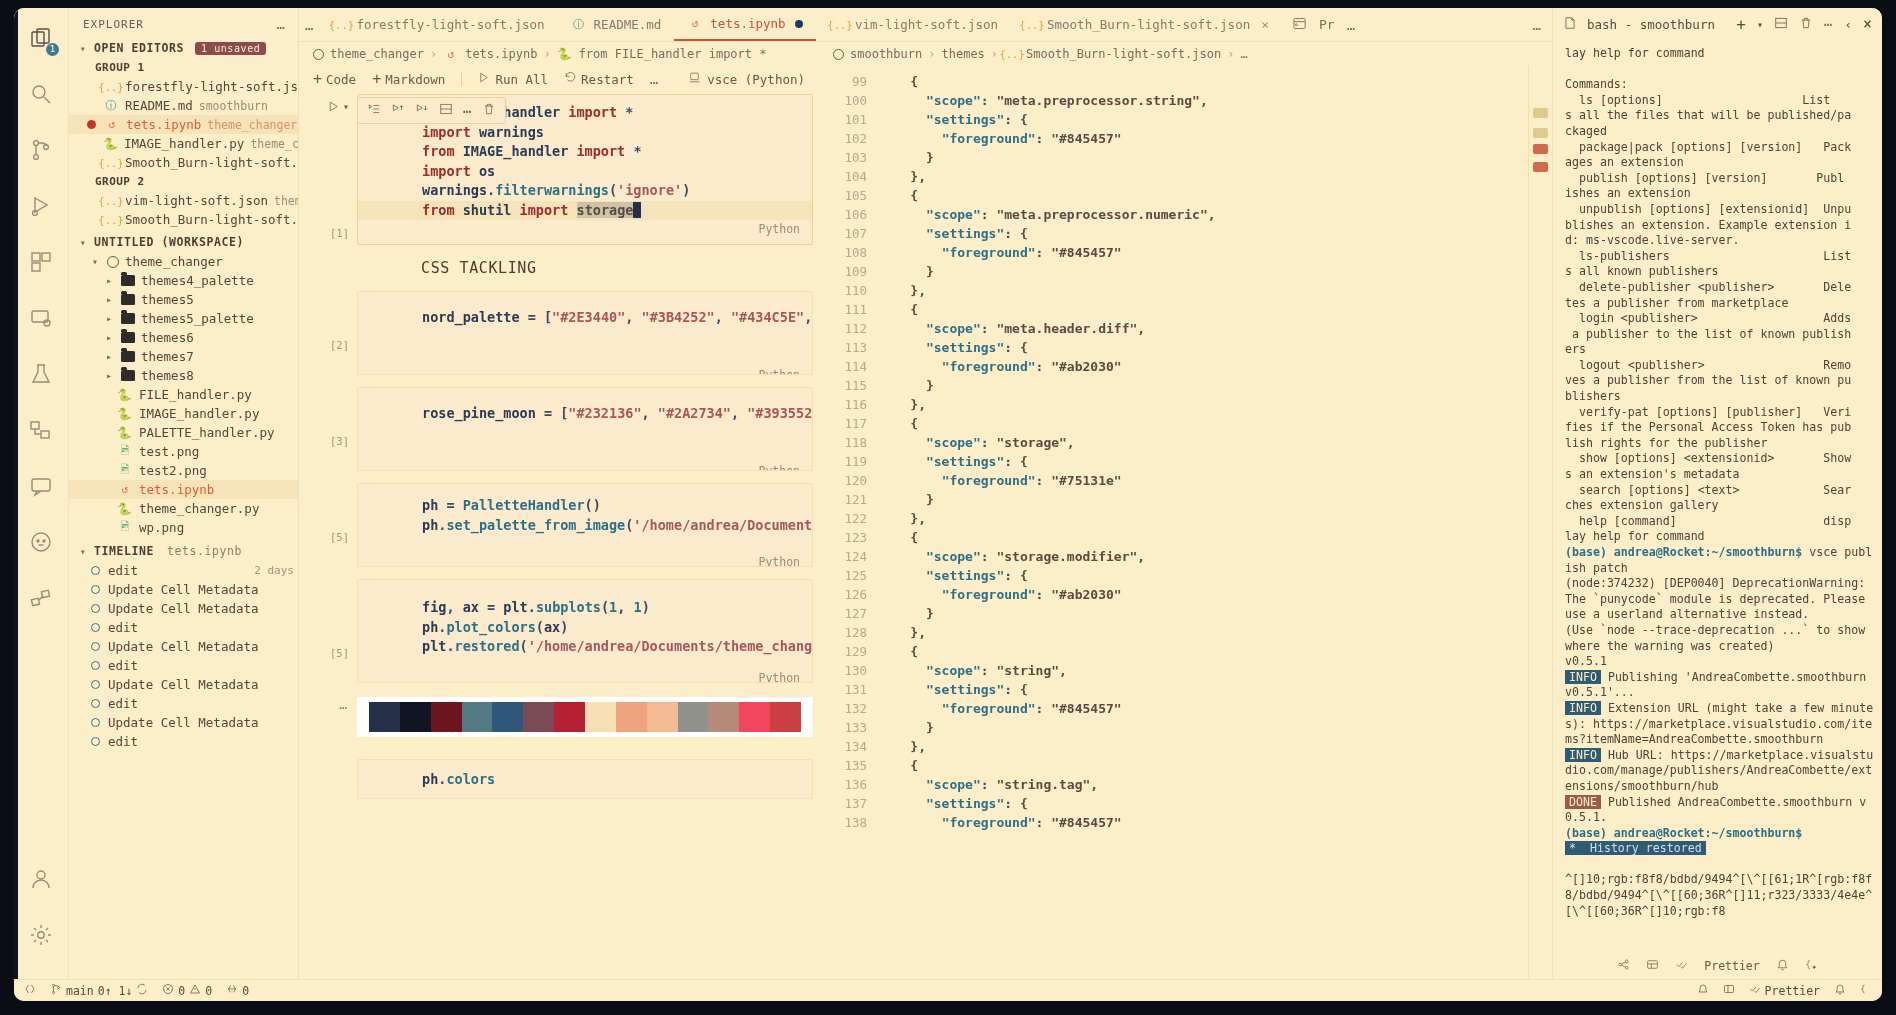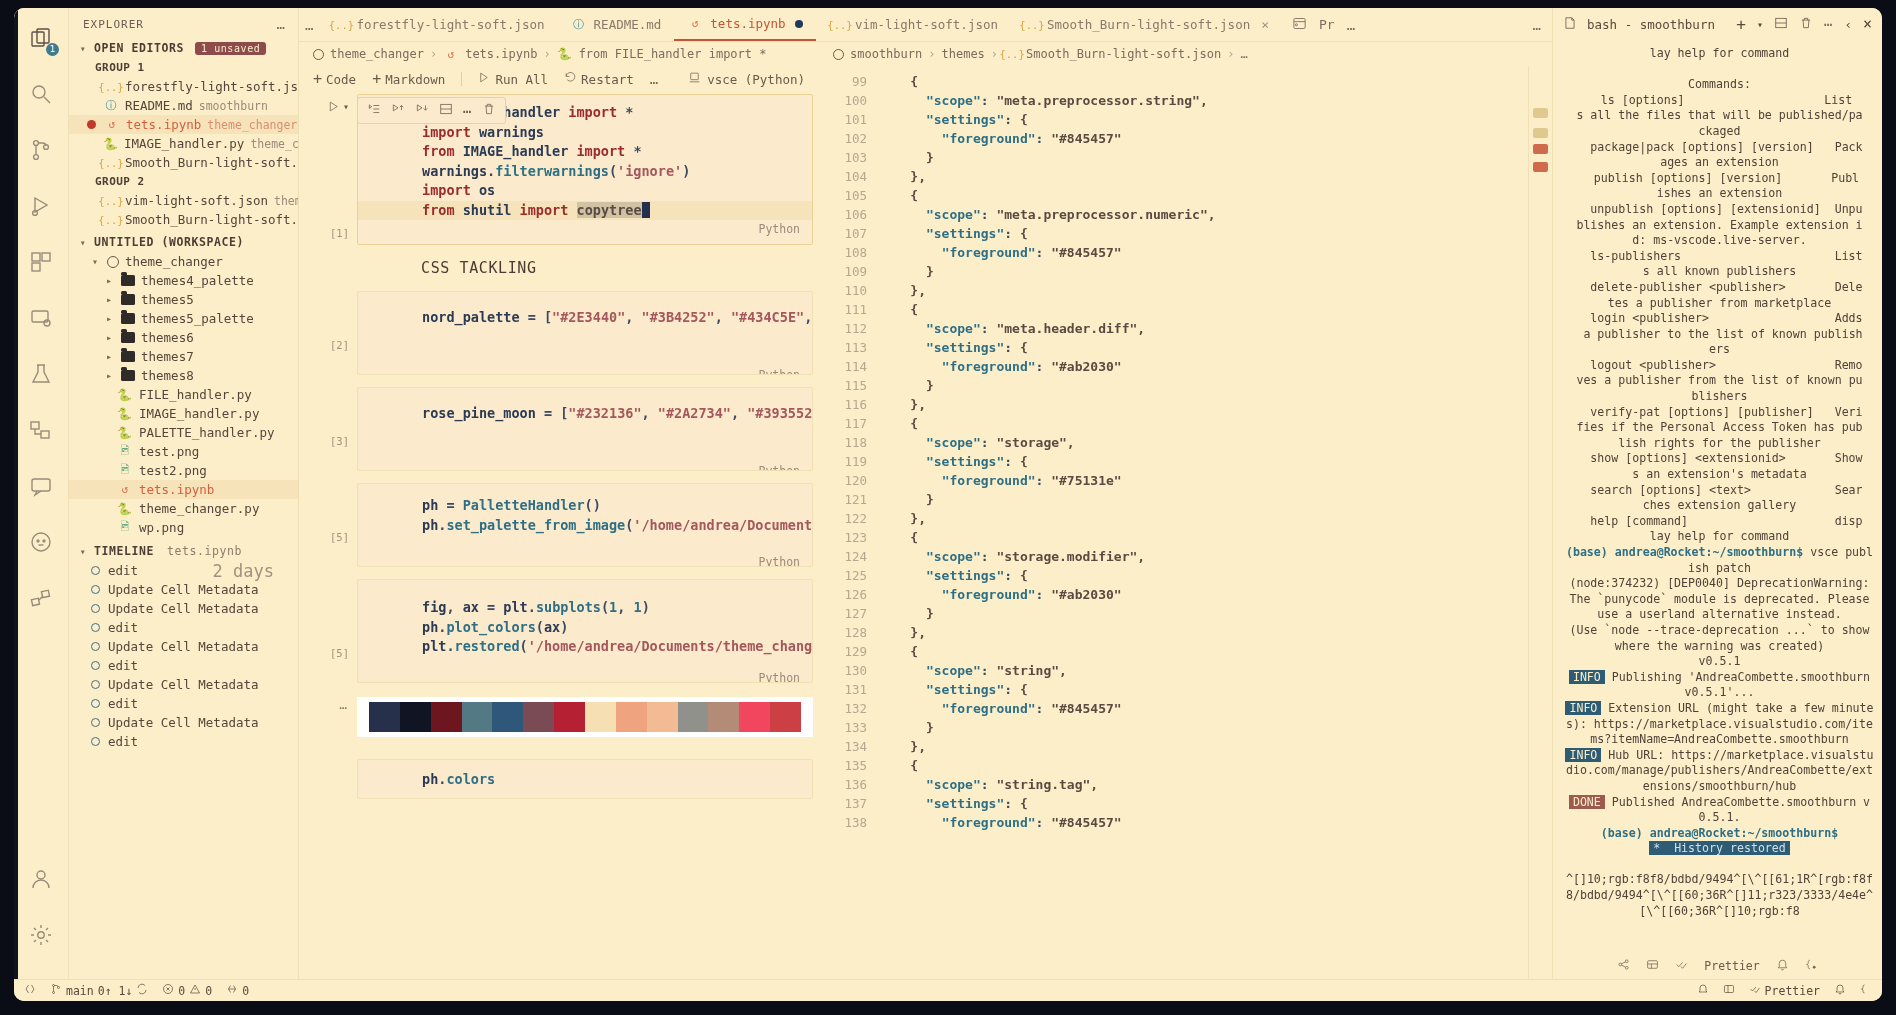--- a/index.html
+++ b/index.html
@@ -71,21 +71,21 @@
   .fi { width:16px; height:14px; display:inline-flex; align-items:center; justify-content:center; font-size:11px;}
   .fi.json { color:#d9a441; font-size:10.5px; }
   .fi.md   { color:#3f8fa5; }
   .fi.py   { font-size:12px; }
   .fi.ipynb{ color:#e0694a; }
   .fi.png  { color:#5fa87e; }
   .folder { width:14px;height:11px;background:#2e2b29;border-radius:1.5px; position:relative;}
   .folder::before{content:"";position:absolute;top:-3px;left:0;width:6px;height:3px;background:#2e2b29;border-radius:1.5px 1.5px 0 0;}
   .tl-row { display:flex; align-items:center; gap:8px; height:19px; font-size:12.5px; padding-left:22px; color:#55463c;}
   .tl-ring { width:9px;height:9px;border:1.7px solid #3f6f86;border-radius:50%; }
-  .tl-when { margin-left:auto; margin-right:24px; color:#a3917f; font-size:17px;}
+  .tl-when { margin-left:auto; margin-right:4px; color:#a3917f; font-size:11px;}
 
   
   .col { display:flex; flex-direction:column; min-width:0; background:#fbeec9; }
   .tabbar { height:34px; display:flex; align-items:stretch; background:#fbeec9;
     border-bottom:1px solid #efe0b6; }
   .tab { display:flex; align-items:center; gap:7px; padding:0 13px; font-size:12.5px;
      color:#8a7968; white-space:nowrap; position:relative; }
   .tab.active { color:#c2563a; border-bottom:2px solid #c2563a; background:#fbeec9;}
   .tab .x { color:#a08e7d; font-size:13px; margin-left:4px;}
   .tabbar .pad { flex:1; }
@@ -159,21 +159,21 @@
 
   
   .term { width:330px; background:#fbeec9; border-left:1px solid #efe0b6;
      display:flex; flex-direction:column; min-width:0;}
   .term-head { height:32px; display:flex; align-items:center; gap:10px; padding:0 10px;
      font-size:12.5px; color:#5a4a3c;}
   .term-head .ta { margin-left:auto; display:flex; gap:11px; align-items:center;}
   .term-head svg{width:14px;height:14px;stroke:#6b5a4c;fill:none;stroke-width:1.4;}
   .term-body { flex:1; padding:6px 8px 4px 12px; font-size:11.6px; line-height:15.6px;
      font-family:"DejaVu Sans Mono", monospace; color:#4f4238; white-space:pre-wrap;
-     word-break:break-all; overflow:hidden;text-align:center;}
+     word-break:break-all; overflow:hidden;}
   .t-tag-info{background:#2e5c75;color:#fbeec9;padding:0 4px;}
   .t-tag-done{background:#9d5a4e;color:#fbeec9;padding:0 4px;}
   .t-tag-hist{background:#2e5c75;color:#cfe0ea;padding:0 4px;}
   .t-user{color:#2e6f86;font-weight:bold;}
   .term-foot{height:26px;display:flex;align-items:center;justify-content:center;gap:16px;
      font-size:11.5px;color:#6b5a4c;}
   .term-foot svg{width:13px;height:13px;stroke:#6b5a4c;fill:none;stroke-width:1.3;}
 
   
   .status { height:22px; background:#fbeec9; display:flex; align-items:center;
@@ -569,23 +569,23 @@
                     <path d="M6 4l13 8-13 8z"></path>
                   </svg>
                 <span style="font-size:10px">▾</span>
               </span>
               <span class="exec-count">[1]</span>
             </div>
             <div class="cell active">
               <div class="code-line"><span class="k">from</span> <span class="nme">FILE_handler</span> <span class="k">import</span> <span class="op">*</span></div>
               <div class="code-line"><span class="k">import</span> <span class="nme">warnings</span></div>
               <div class="code-line"><span class="k">from</span> <span class="nme">IMAGE_handler</span> <span class="k">import</span> <span class="op">*</span></div>
+              <div class="code-line"><span class="k">import</span> <span class="nme">os</span></div>
               <div class="code-line"><span class="nme">warnings</span><span class="op">.</span><span class="fn">filterwarnings</span><span class="op">(</span><span class="str">'ignore'</span><span class="op">)</span></div>
-              <div class="code-line"><span class="k">import</span> <span class="nme">os</span></div>
-              <div class="code-line line-hl"><span class="k">from</span> <span class="nme">shutil</span> <span class="k">import</span> <span class="sel-text">copytree</span><span class="caret"></span></div>
+              <div class="code-line line-hl"><span class="k">from</span> <span class="nme">shutil</span> <span class="k">import</span> <span class="sel-text">storage</span><span class="caret"></span></div>
               <div class="cell-footer">Python</div>
             </div>
             <div class="cell-toolbar">
               <span><svg viewBox="0 0 24 24">
                     <path d="M4 5l4 3-4 3z"></path>
                     <path d="M11 6h10M11 12h10M11 18h10"></path>
                   </svg></span>
               <span><svg viewBox="0 0 24 24">
                     <path d="M4 5l8 5-8 5z"></path>
                     <path d="M18 14V6m0 0l-3 3m3-3l3 3"></path>

